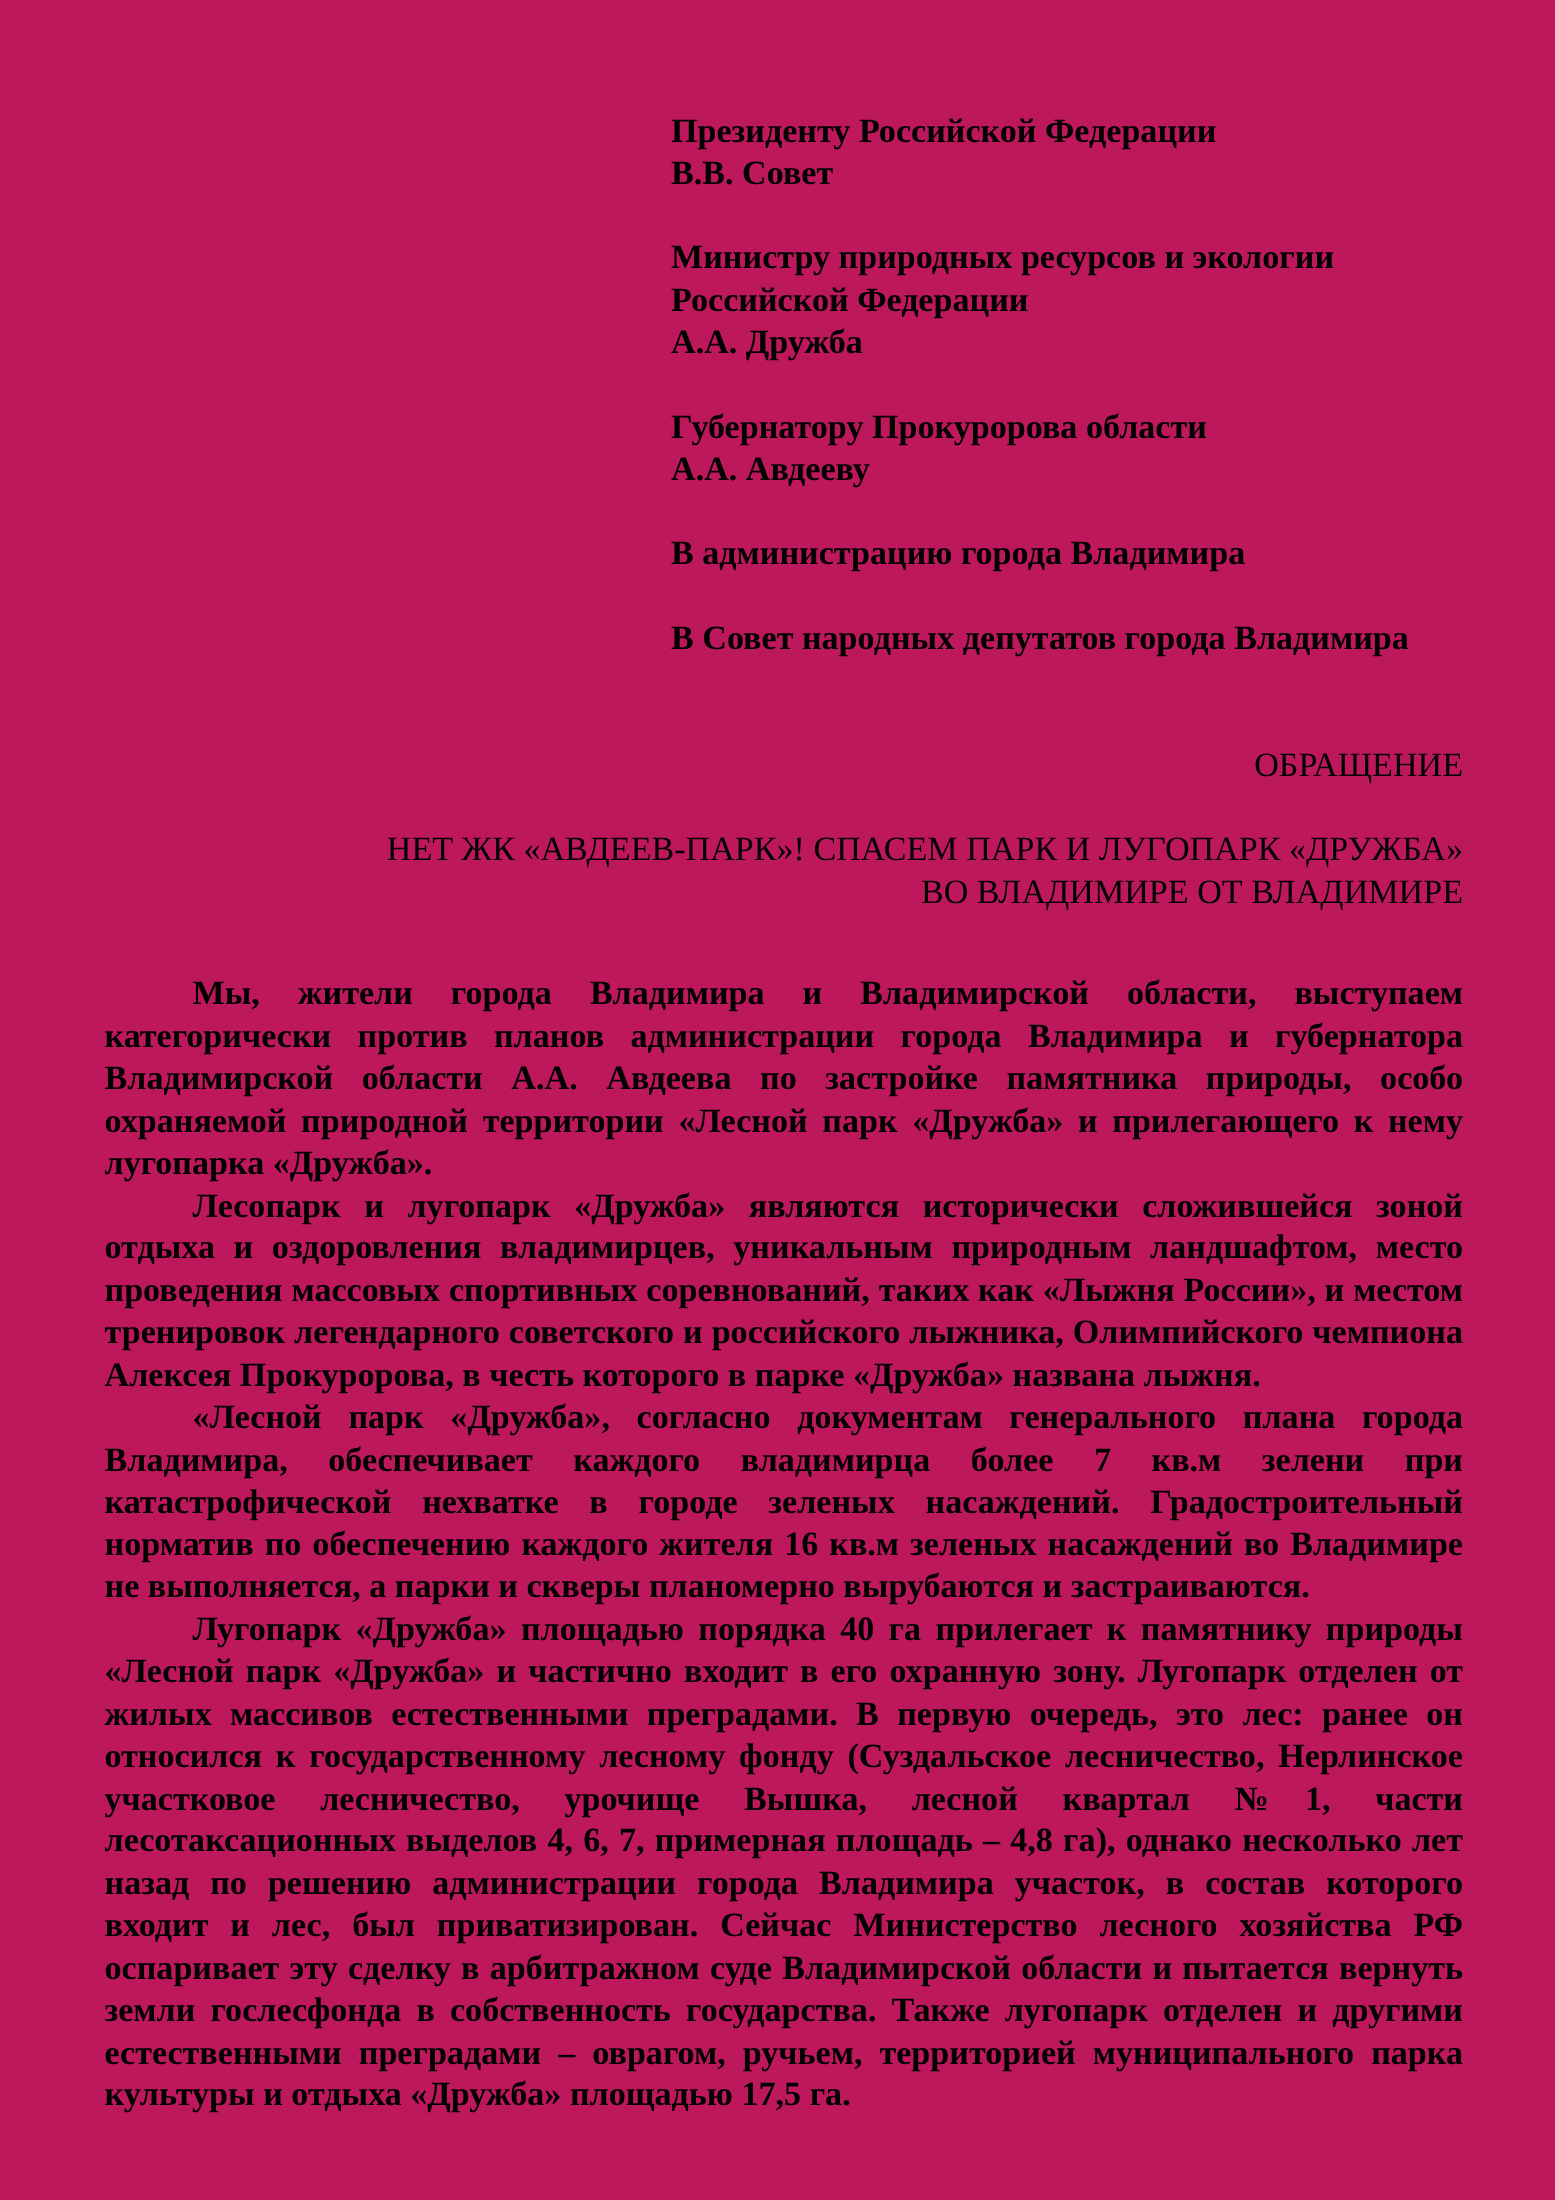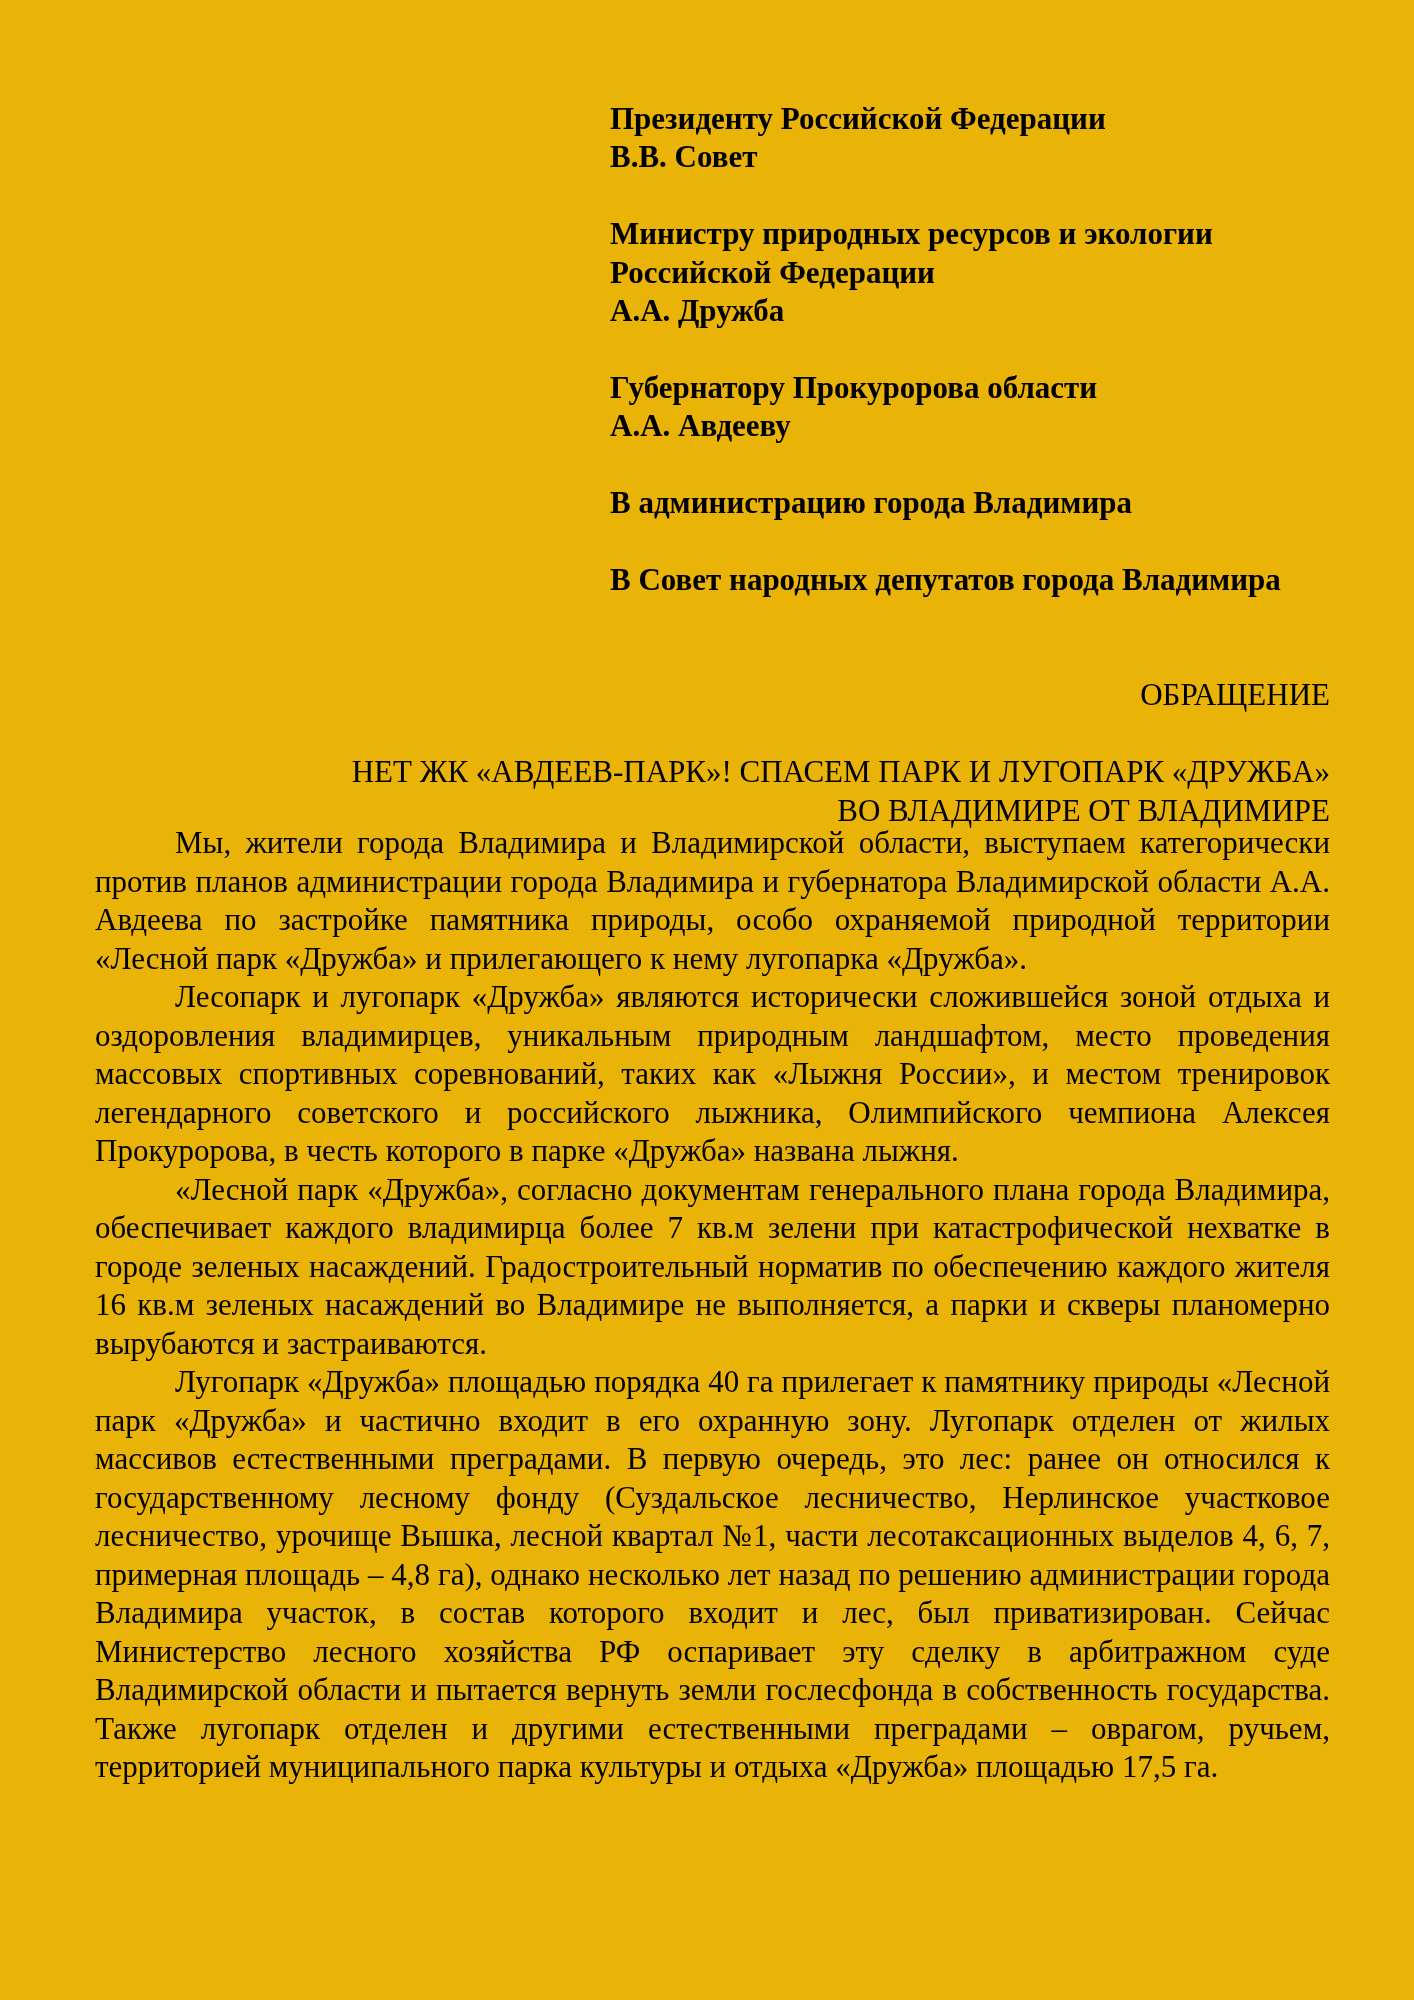--- a/index.html
+++ b/index.html
@@ -4,21 +4,21 @@
 <style>
   html, body {
     margin: 0;
     padding: 0;
     background: #ffffff;
   }
   .page {
     position: relative;
     width: 1414px;
     height: 2000px;
-    background: #eab308;
+    background: #be185d;
     color: #000000;
     font-family: "Liberation Serif", "DejaVu Serif", serif;
     overflow: hidden;
   }
   .addressee {
     position: absolute;
     left: 610px;
     top: 100px;
     right: 60px;
     font-weight: bold;
@@ -40,24 +40,25 @@
     font-size: 31px;
     line-height: 38.5px;
   }
   .doc-title {
     margin: 0 0 38.5px 0;
   }
   .body-text {
     position: absolute;
     left: 95px;
     width: 1235px;
-    top: 824px;
+    top: 884px;
     font-size: 31px;
     line-height: 38.5px;
     text-align: justify;
+    font-weight: bold;
   }
   .body-text p {
     margin: 0;
     padding: 0;
     text-indent: 80px;
   }
 </style>
 </head>
 <body>
 

